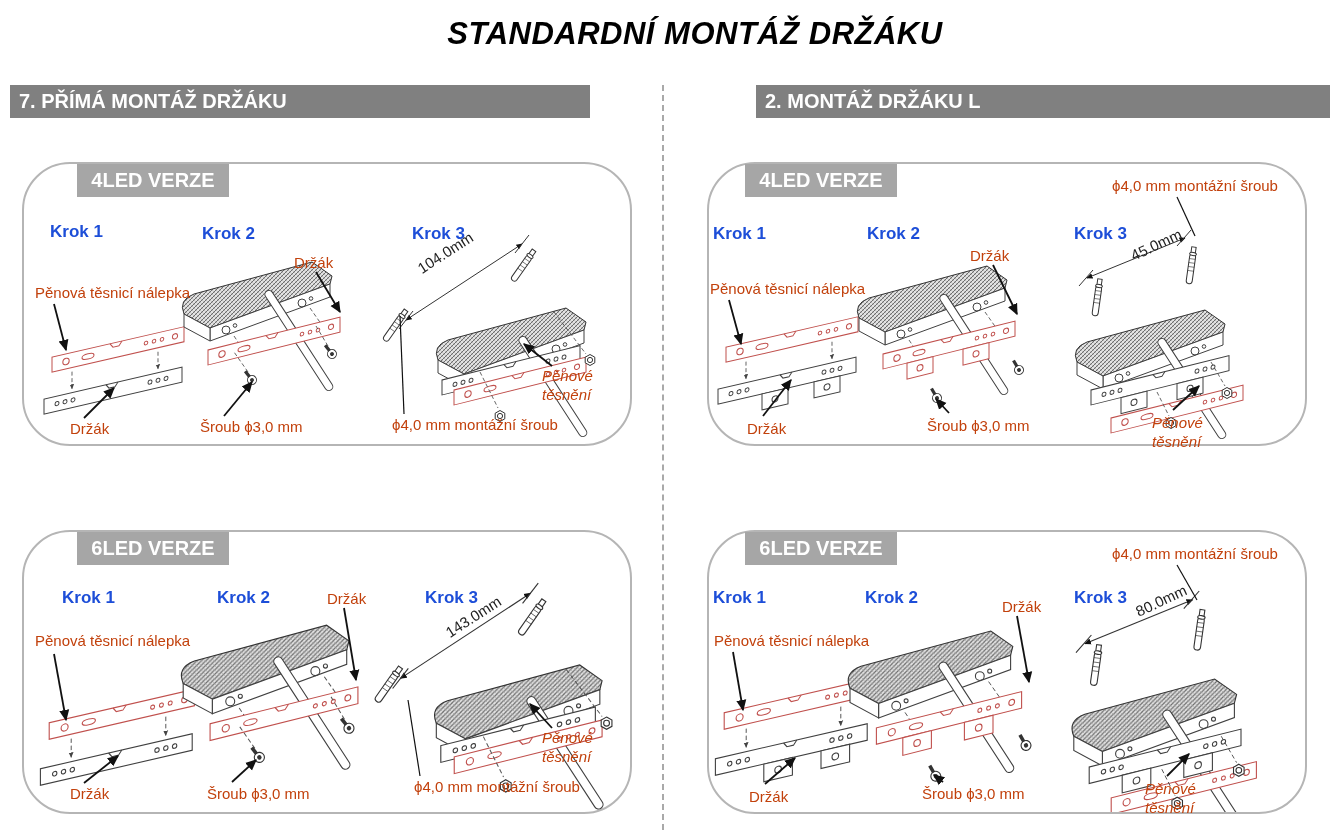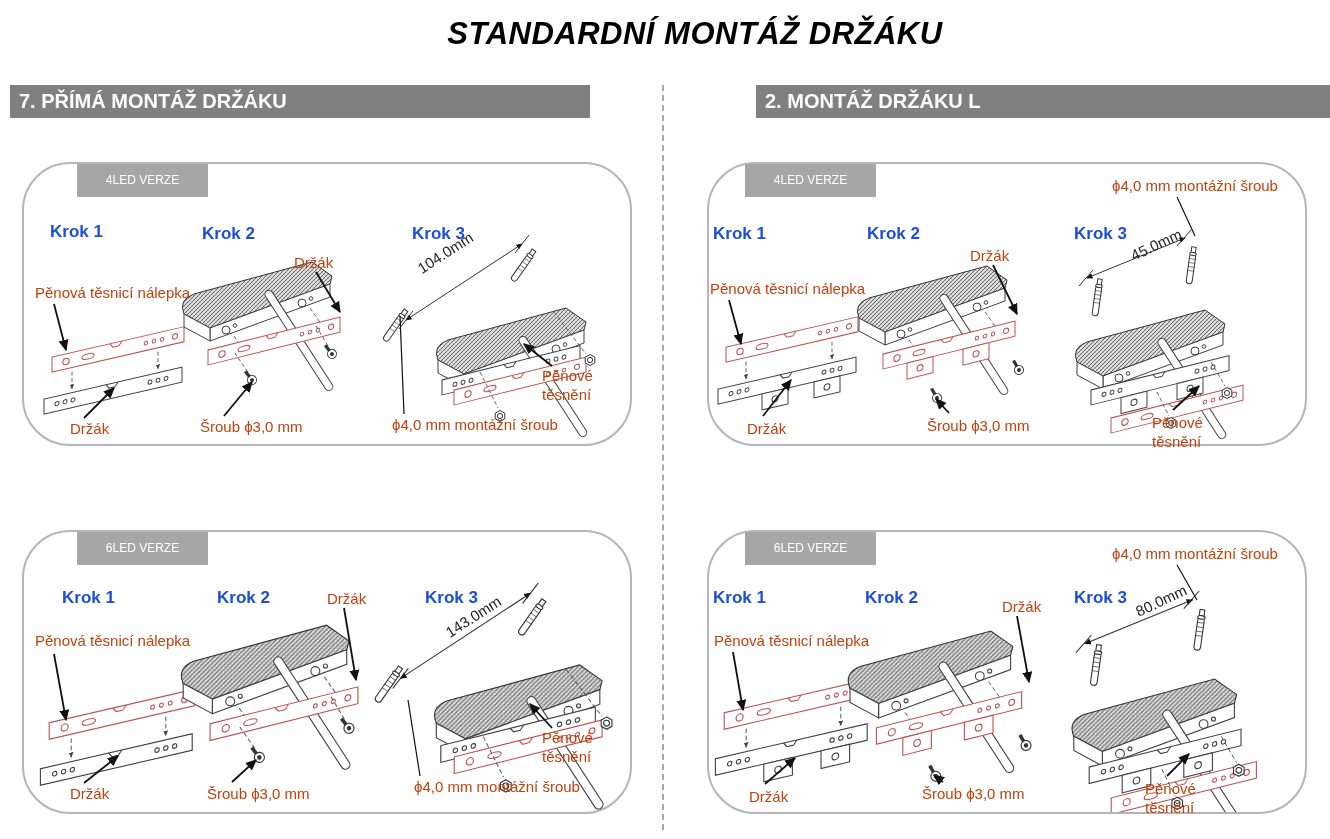--- a/index.html
+++ b/index.html
@@ -7,25 +7,25 @@
        font-family:"Liberation Sans","DejaVu Sans",sans-serif;color:#111;}
   .title{position:absolute;top:16px;left:60px;width:1270px;text-align:center;
          font-size:31px;font-weight:bold;font-style:italic;letter-spacing:.5px;color:#000;}
   .hdr{position:absolute;height:33px;background:#808080;color:#fff;font-size:20px;
        font-weight:bold;line-height:33px;padding-left:9px;box-sizing:border-box;white-space:nowrap;}
   #hdr1{left:10px;top:85px;width:580px;}
   #hdr2{left:732px;top:85px;width:581px;margin-left:24px;}
   .divider{position:absolute;left:662px;top:85px;height:745px;width:0;
            border-left:2px dashed #a9a9a9;}
   .panel{position:absolute;border:2px solid #b5b5b5;border-radius:48px;background:#fff;box-sizing:border-box;}
-  .vtag{position:absolute;top:0;height:33px;width:131px;background:#a6a6a6;color:#fff;
-        font-weight:normal;font-size:12px;line-height:33px;text-align:center;}
+  .vtag{position:absolute;top:0;height:33px;width:152px;background:#a6a6a6;color:#fff;
+        font-weight:bold;font-size:20px;line-height:33px;text-align:center;}
   .label{position:absolute;font-size:15px;white-space:nowrap;color:#c2410c;}
   .krok{position:absolute;font-size:17px;font-weight:bold;white-space:nowrap;color:#1d4ed8;}
-  .wrap{white-space:normal;width:66px;line-height:1.25;}
+  .wrap{white-space:normal;width:66px;line-height:1.25;font-style:italic;}
   .dim{position:absolute;font-size:15px;white-space:nowrap;color:#222;}
   svg.illus{position:absolute;left:0;top:0;}
   .leader{stroke:#111;stroke-width:1.8;fill:none;}
   .lline{stroke:#111;stroke-width:1.2;fill:none;}
   .dash{stroke:#555;stroke-width:.9;fill:none;stroke-dasharray:4 2.5;}
   .dimln{stroke:#333;stroke-width:1;fill:none;}
 </style>
 </head>
 <body>
 

